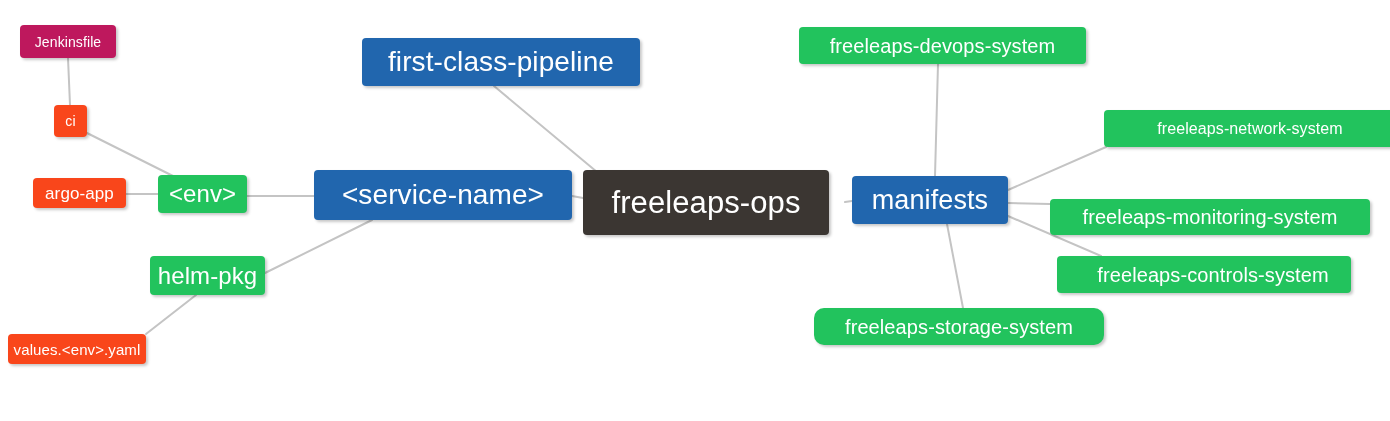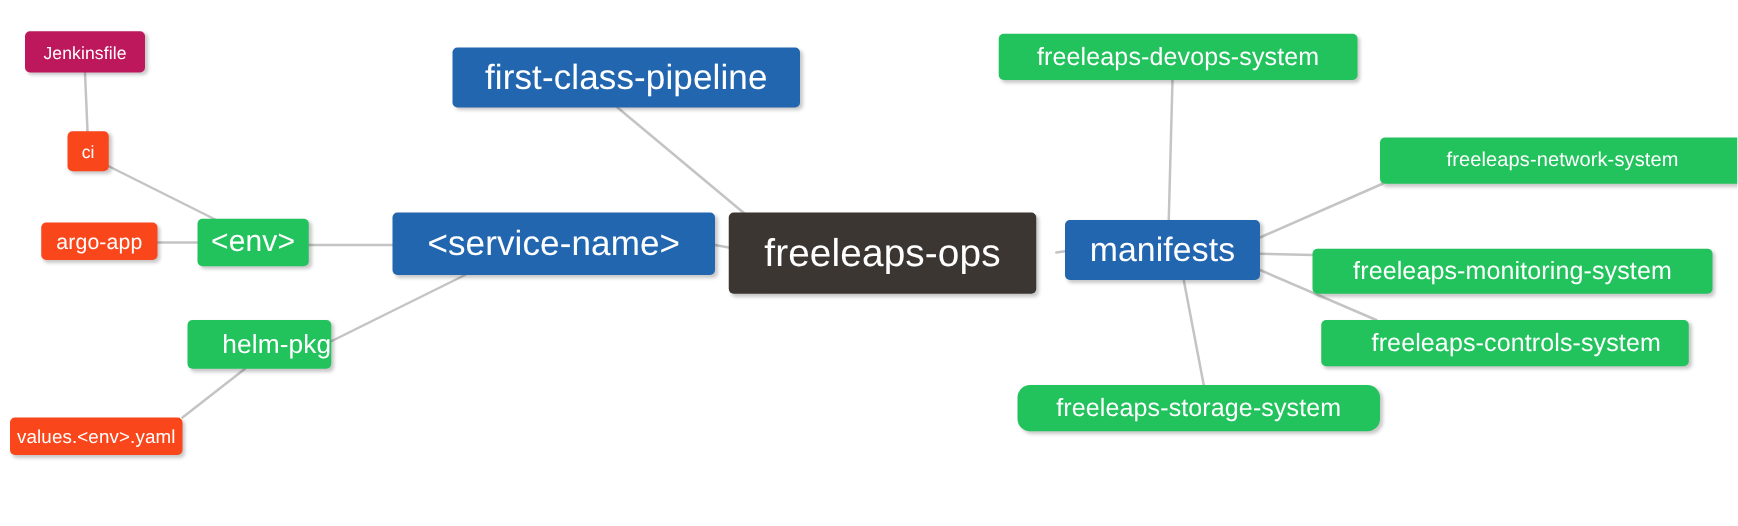--- a/index.html
+++ b/index.html
@@ -72,21 +72,21 @@
       </div>
       <div class="node n-red" style="left: 54px; top: 105px; width: 33px; height: 32px; font-size: 14px;">
         <span>ci</span>
       </div>
       <div class="node n-red" style="left: 33px; top: 178px; width: 93px; height: 30px; font-size: 17px;">
         <span>argo-app</span>
       </div>
       <div class="node n-green" style="left: 158px; top: 175px; width: 89px; height: 38px; font-size: 24px; text-align: right;">
         <span>&lt;env&gt;</span>
       </div>
-      <div class="node n-green" style="left: 150px; top: 256px; width: 115px; height: 39px; font-size: 21px; justify-content: flex-end;">
+      <div class="node n-green" style="left: 150px; top: 256px; width: 115px; height: 39px; font-size: 24px;">
         <span>helm-pkg</span>
       </div>
       <div class="node n-red" style="left: 8px; top: 334px; width: 138px; height: 30px; font-size: 15px;">
         <span>values.&lt;env&gt;.yaml</span>
       </div>
       <div class="node n-blue" style="left: 314px; top: 38px; width: 278px; height: 48px; font-size: 28px; margin-left: 48px;">
         <span>first-class-pipeline</span>
       </div>
       <div class="node n-blue" style="left: 314px; top: 170px; width: 258px; height: 50px; font-size: 28px;">
         <span>&lt;service-name&gt;</span>

